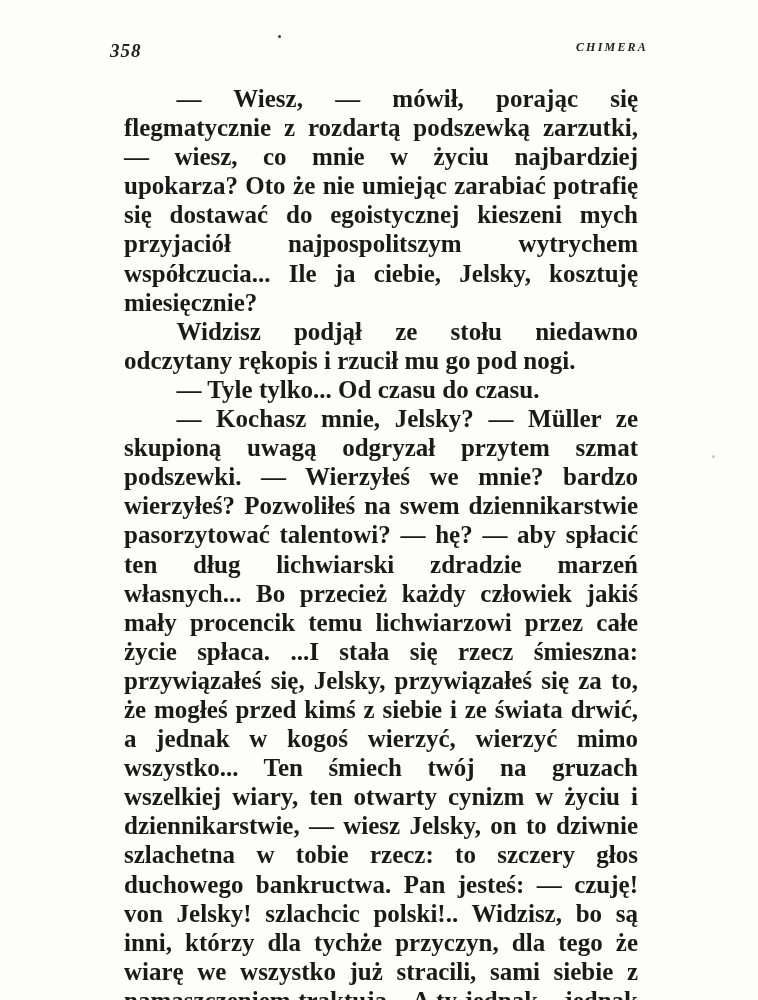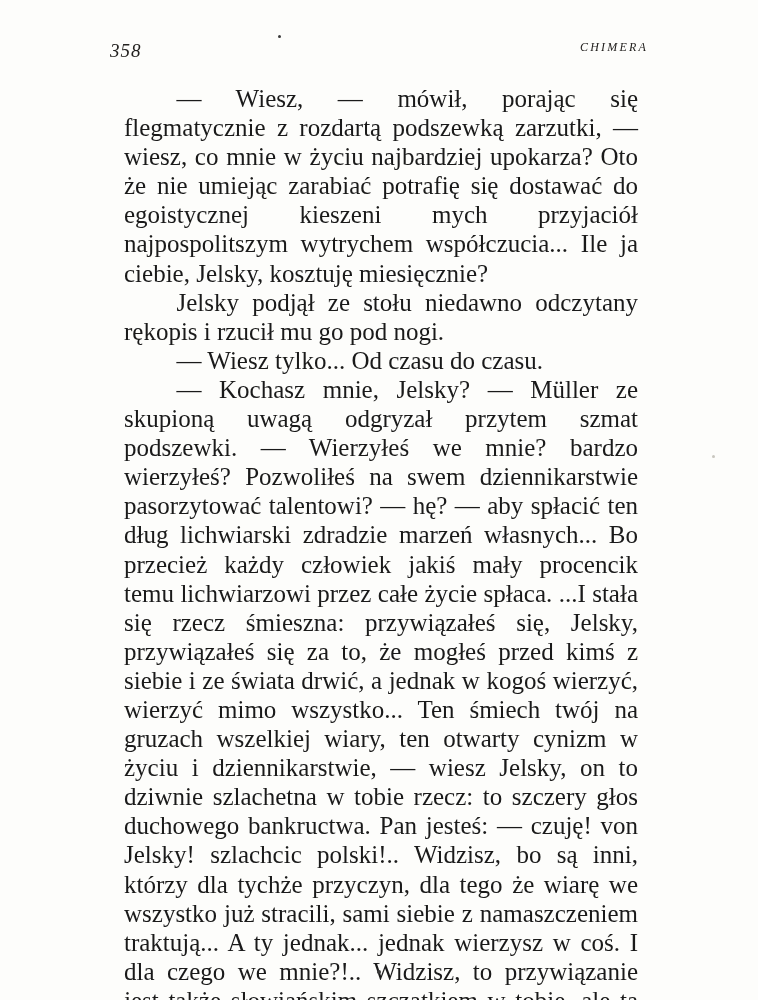--- a/index.html
+++ b/index.html
@@ -12,20 +12,21 @@
     height: 1000px;
     position: relative;
     font-family: "Liberation Serif", serif;
     color: #1d1d1d;
     overflow: hidden;
   }
   .page {
     position: absolute;
     inset: 0;
     background: #fdfdfb;
+    font-weight: bold;
   }
   .header {
     position: absolute;
     top: 40px;
     left: 110px;
     right: 110px;
     height: 30px;
   }
   .folio {
     position: absolute;
@@ -94,20 +95,20 @@
 <div class="page">
 
   <div class="header">
     <div class="folio">358</div>
     <div class="header-dot"></div>
     <div class="running-title">CHIMERA</div>
   </div>
 
   <div class="body-text">
     <p>— Wiesz, — mówił, porając się flegmatycznie z rozdartą podszewką zarzutki, — wiesz, co mnie w życiu najbardziej upokarza?  Oto że nie umiejąc zarabiać potrafię się dostawać do egoistycznej kieszeni mych przyjaciół najpospolitszym wytrychem współczucia... Ile ja ciebie, Jelsky, kosztuję miesięcznie?</p>
-    <p>Jelsky podjął ze stołu niedawno odczytany rękopis i rzucił mu go pod nogi.</p>
-    <p>— Wiesz tylko...  Od czasu do czasu.</p>
+    <p>Widzisz podjął ze stołu niedawno odczytany rękopis i rzucił mu go pod nogi.</p>
+    <p>— Tyle tylko...  Od czasu do czasu.</p>
     <p>— Kochasz mnie, Jelsky? — Müller ze skupioną uwagą odgryzał przytem szmat podszewki. — Wierzyłeś we mnie? bardzo wierzyłeś?  Pozwoliłeś na swem dziennikarstwie pasorzytować talentowi? — hę? — aby spłacić ten dług lichwiarski zdradzie marzeń własnych... Bo przecież każdy człowiek jakiś mały procencik temu lichwiarzowi przez całe życie spłaca. ...I stała się rzecz śmieszna: przywiązałeś się, Jelsky, przywiązałeś się za to, że mogłeś przed kimś z siebie i ze świata drwić, a jednak w kogoś wierzyć, wierzyć mimo wszystko... Ten śmiech twój na gruzach wszelkiej wiary, ten otwarty cynizm w życiu i dziennikarstwie, — wiesz Jelsky, on to dziwnie szlachetna w tobie rzecz: to szczery głos duchowego bankructwa. Pan jesteś: — czuję! von Jelsky! szlachcic polski!..  Widzisz, bo są inni, którzy dla tychże przyczyn, dla tego że wiarę we wszystko już stracili, sami siebie z namaszczeniem traktują...  A ty jednak... jednak wierzysz w coś.  I dla czego we mnie?!..  Widzisz, to przywiązanie jest także słowiańskim szczątkiem w tobie, ale ta pozostałość pochodzi z pospolitszych owiec polskich: w braku kogo innego, przywiązałeś się do prostego wilka...  A zkąd ty wiesz, czy ja nie byłem polipem na resztkach twego talentu?  Może ja ci połowę duszy wyssałem i we własnej dopiero uświadomiłem tę twoją połowę?!.  A wiesz ty, że ludzie wrażliwi, chwiejni, a do życia się garnący, modlić się powinni co-</p>
   </div>
 
   <div class="bottom-dot"></div>
   <div class="edge-speck" style="left:712px; top:455px;"></div>
 </div>
 
 </body></html>

